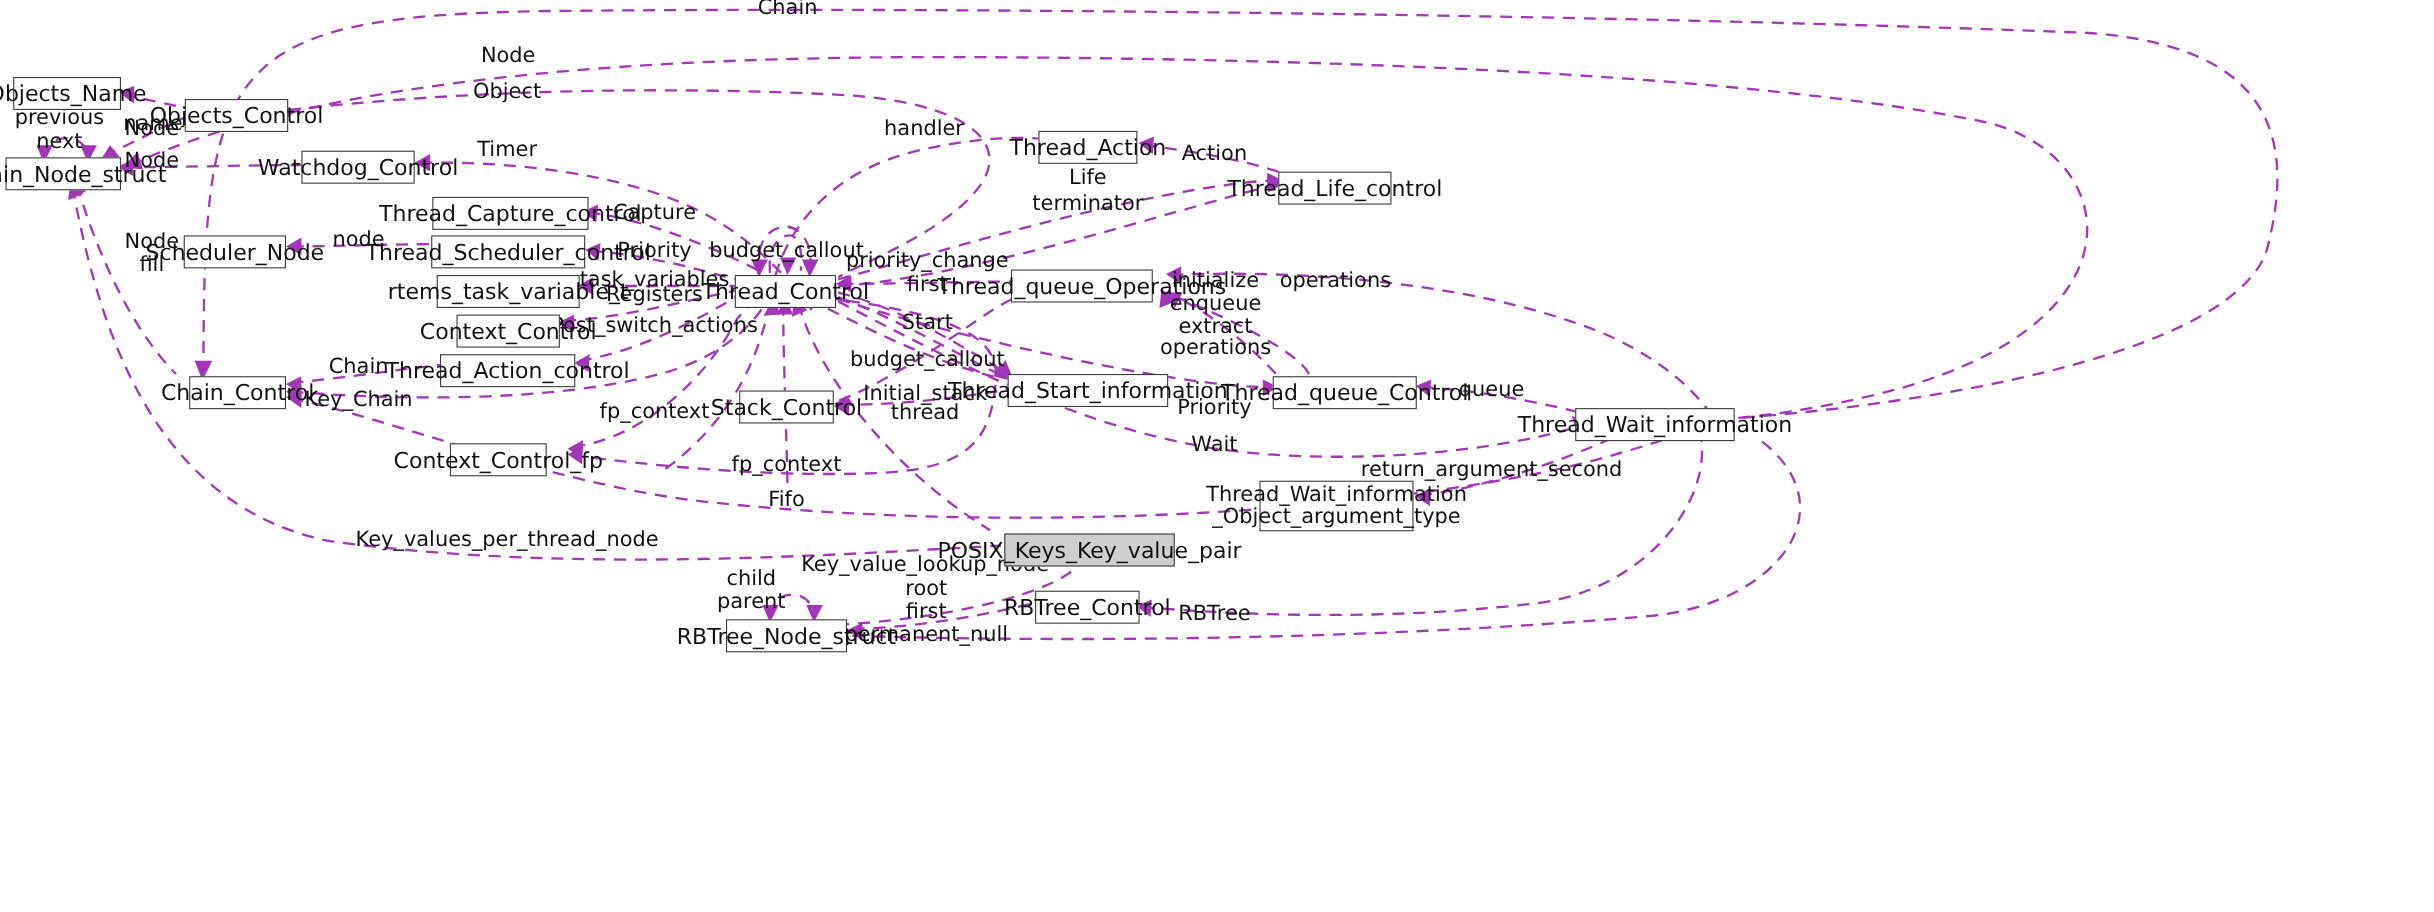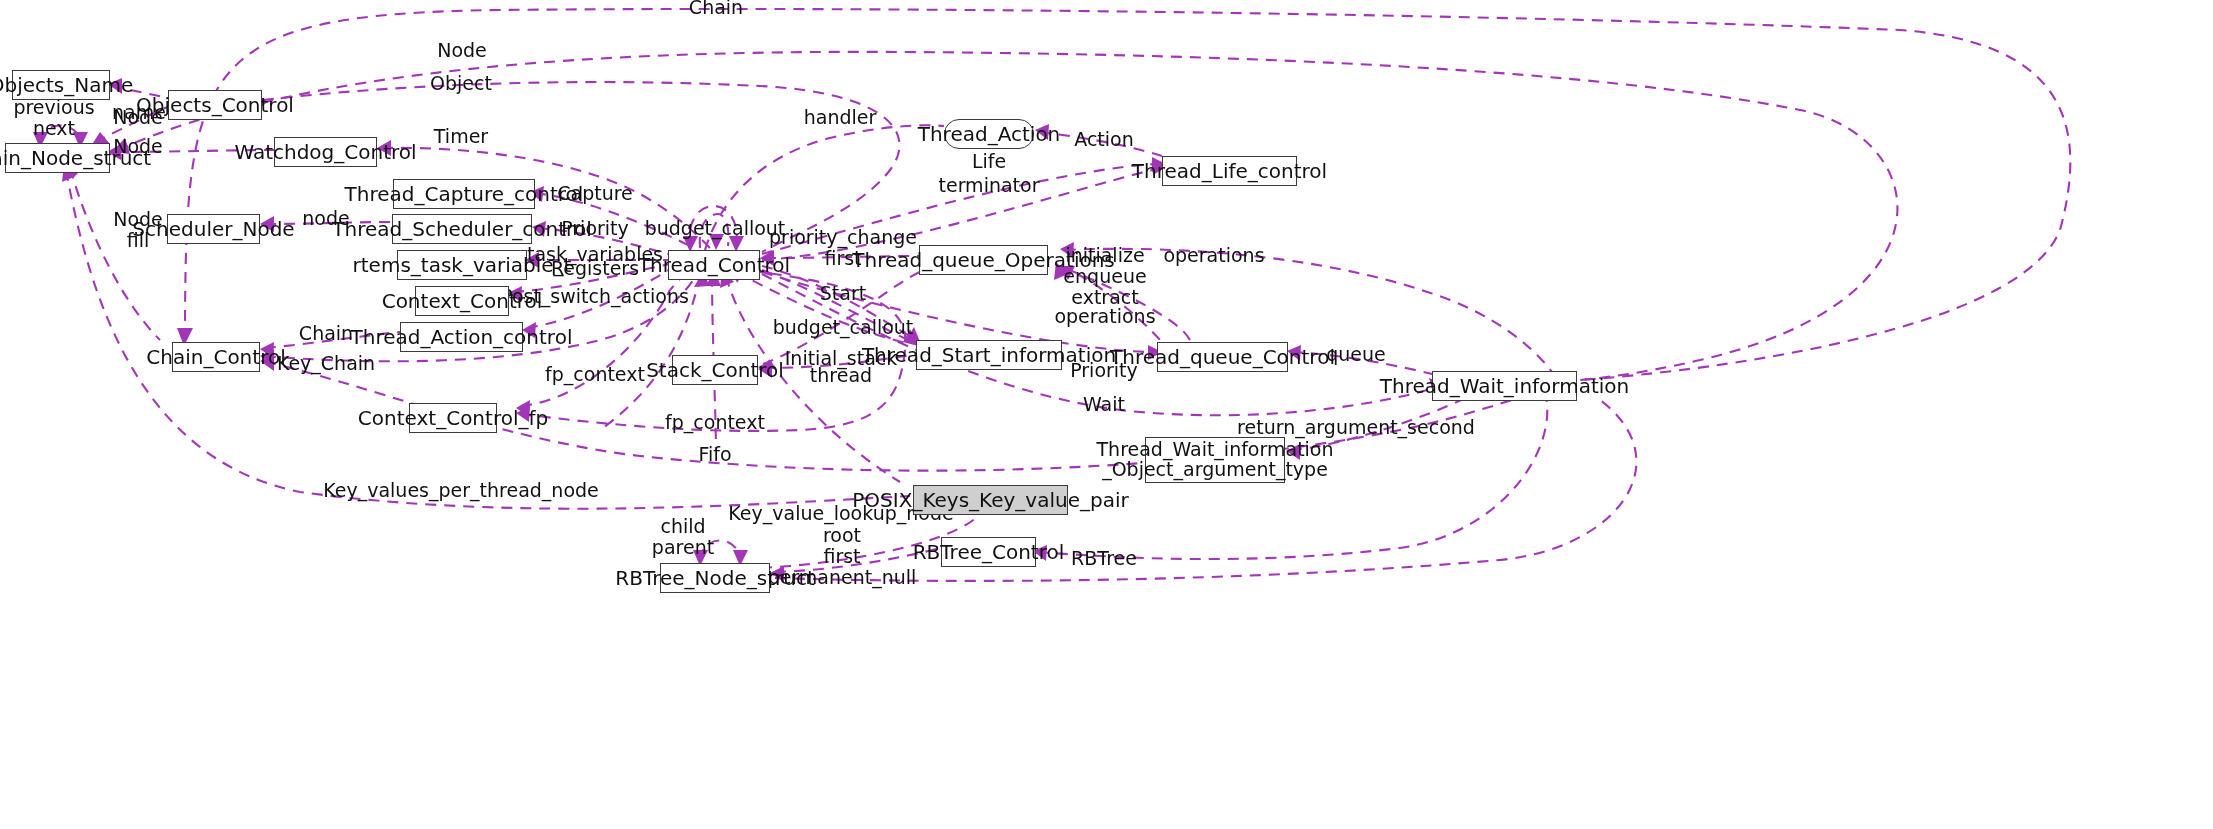--- a/index.html
+++ b/index.html
@@ -216,23 +216,23 @@
   <div class="node" style="left:400px;top:322px;width:123px;">Thread_Action_control</div>
 
   <div class="node" style="left:172px;top:342px;width:88px;">Chain_Control</div>
 
   <div class="node" style="left:672px;top:355px;width:86px;">Stack_Control</div>
 
   <div class="node" style="left:916px;top:340px;width:146px;">Thread_Start_information</div>
 
   <div class="node" style="left:1157px;top:342px;width:131px;">Thread_queue_Control</div>
 
-  <div class="node" style="left:944px;top:119px;width:90px;border-radius:15px;">Thread_Action</div>
-
-  <div class="node" style="left:1162px;top:156px;width:135px;">Thread_Life_control</div>
+  <div class="node" style="left:944px;top:119px;width:90px;">Thread_Action</div>
+
+  <div class="node" style="left:1162px;top:156px;width:103px;">Thread_Life_control</div>
 
   <div class="node" style="left:1432px;top:371px;width:145px;">Thread_Wait_information</div>
 
   <div class="node" style="left:409px;top:403px;width:88px;">Context_Control_fp</div>
 
   <div class="node two-line" style="left:1145px;top:437px;width:140px;">
     <span>Thread_Wait_information</span>
     <span>_Object_argument_type</span>
   </div>
 

